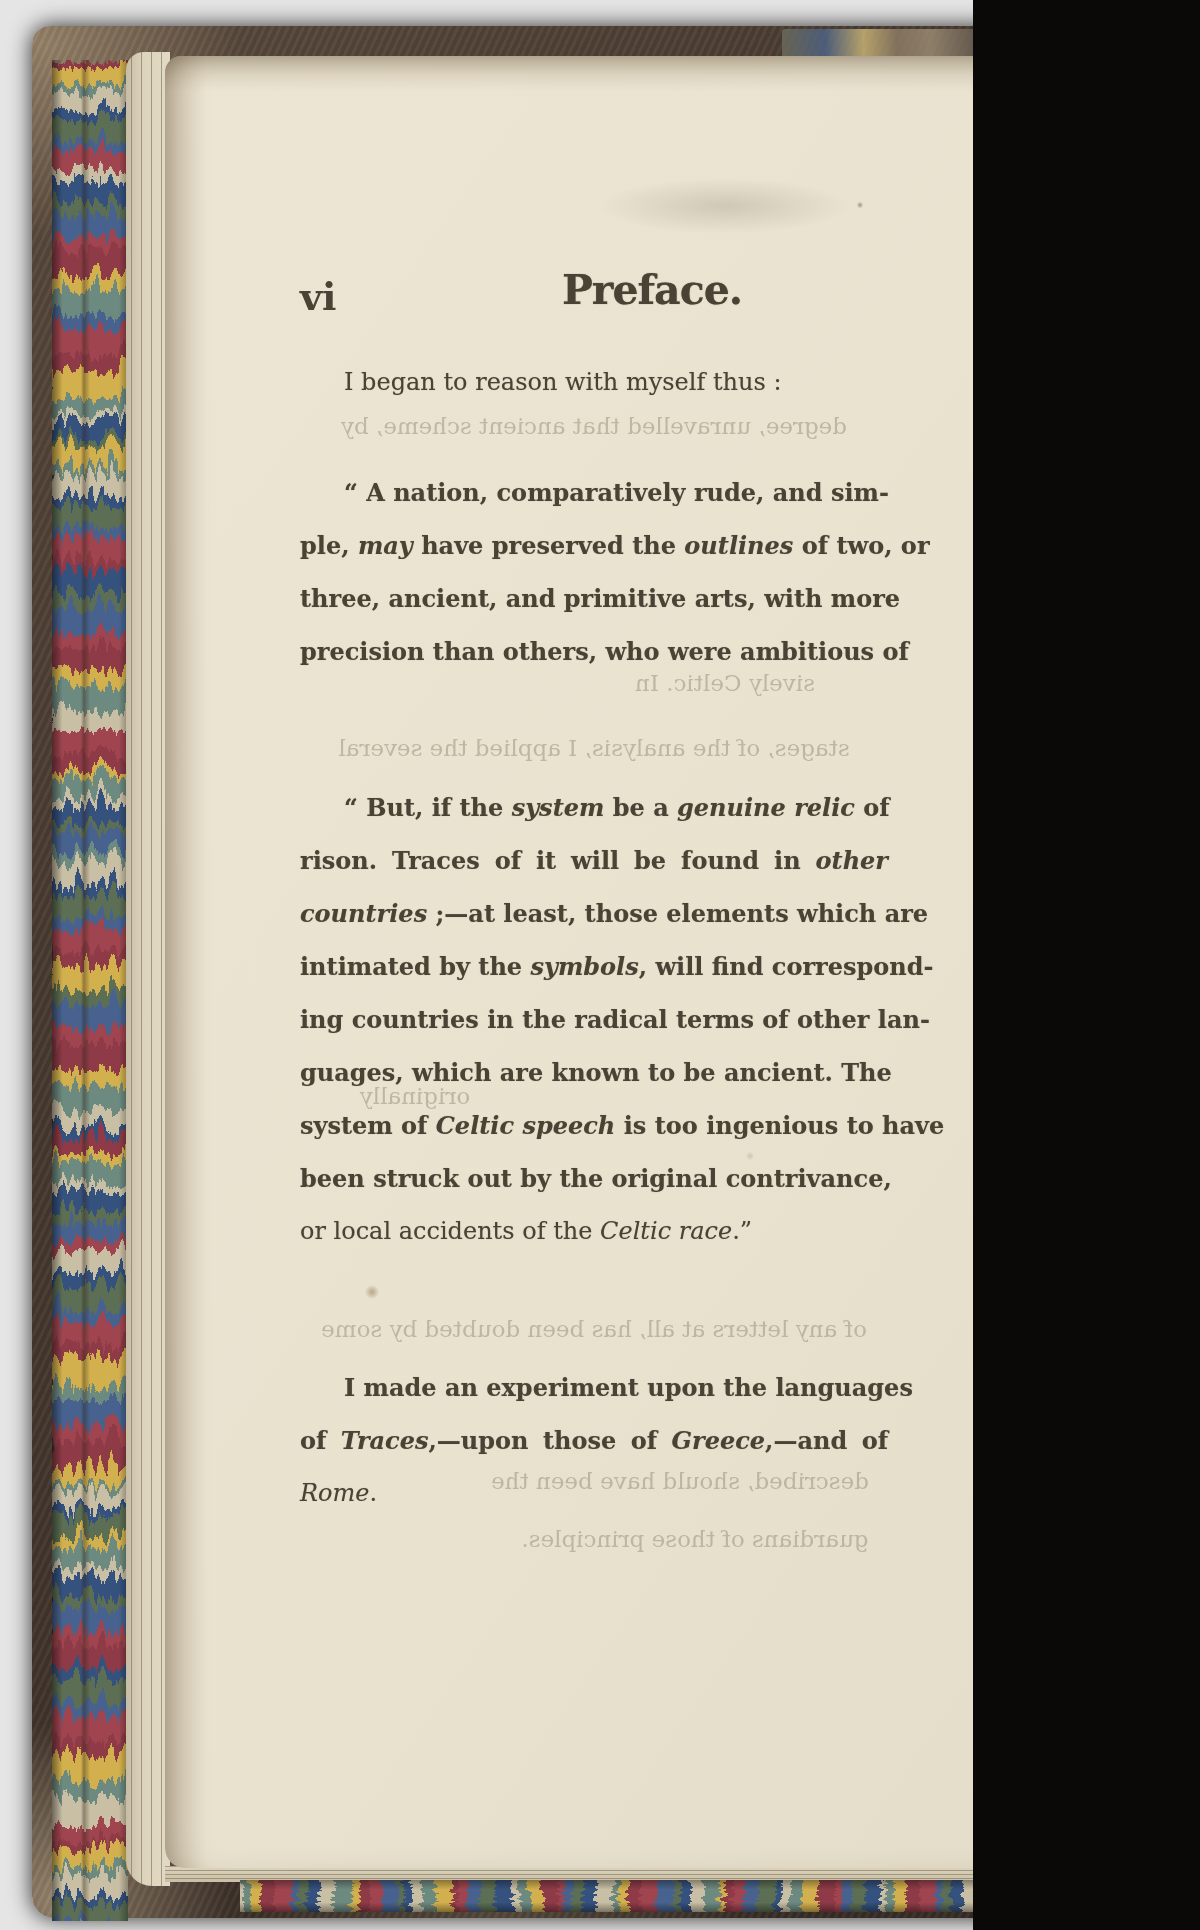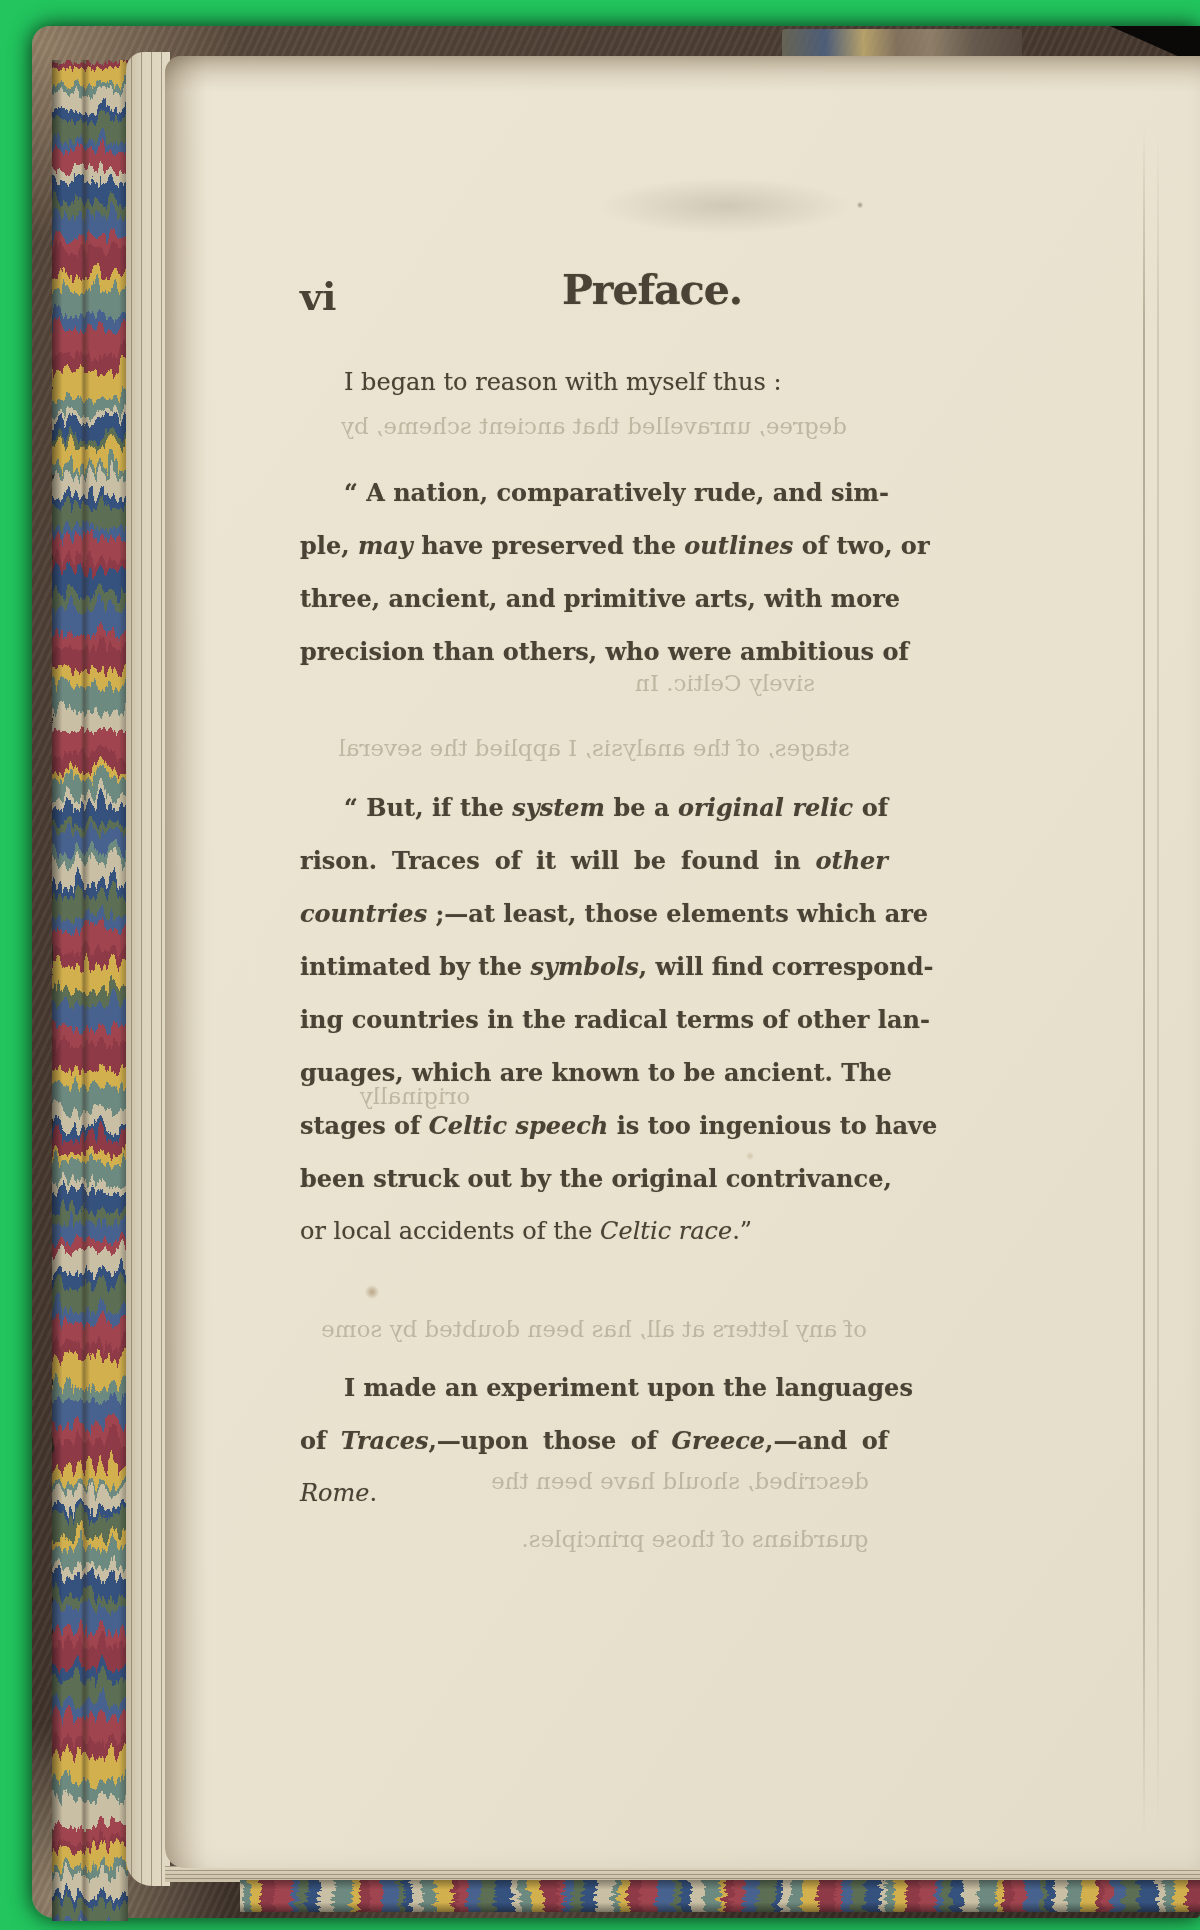--- a/index.html
+++ b/index.html
@@ -1,16 +1,16 @@
 <!DOCTYPE html>
 <html style="--background: #0b0907; --page: #e9e2cf; --ink: #4a4335; --leather: #48392f; --stack: #ddd4bd; --ghost: #80765c;"><head>
 <meta charset="utf-8">
 <style>
   html,body{margin:0;padding:0;background:#0b0907;}
-  .scene{position:relative;width:1200px;height:1930px;background:#22c55e;overflow:hidden;
+  .scene{position:relative;width:973px;height:1930px;background:#e5e5e5;overflow:hidden;
          font-family:"DejaVu Serif","Liberation Serif",serif;}
   
   .book{position:absolute;left:32px;top:26px;width:1168px;height:1892px;}
   .leather{position:absolute;inset:0;border-radius:18px 4px 4px 22px;
     background:
       radial-gradient(circle at 1% 1%, rgba(196,174,140,.55), rgba(196,174,140,0) 9%),
       radial-gradient(circle at 2% 99%, rgba(205,184,150,.6), rgba(205,184,150,0) 8%),
       radial-gradient(circle at 40% 100%, rgba(160,140,110,.25), rgba(160,140,110,0) 12%),
       linear-gradient(135deg,#5a4a3d 0%,#483a30 30%,#3e322a 60%,#342a23 100%);
     box-shadow:0 0 22px rgba(0,0,0,.8);}
@@ -321,27 +321,27 @@
           <div class="para">
             <div class="line ind"><span>I began to reason with myself thus :</span></div>
           </div>
           <div class="para">
             <div class="line j ind"><span>“ A nation, comparatively rude, and sim-</span></div>
             <div class="line j"><span>ple, </span><span class="it">may</span><span> have preserved the </span><span class="it">outlines</span><span> of two, or</span></div>
             <div class="line j"><span>three, ancient, and primitive arts, with more</span></div>
             <div class="line j"><span>precision than others, who were ambitious of</span></div>
           </div>
           <div class="para">
-            <div class="line j ind"><span>“ But, if the </span><span class="it">system</span><span> be a </span><span class="it">original relic</span><span> of</span></div>
+            <div class="line j ind"><span>“ But, if the </span><span class="it">system</span><span> be a </span><span class="it">genuine relic</span><span> of</span></div>
             <div class="line j"><span>rison. Traces of it will be found in </span><span class="it">other</span></div>
             <div class="line j"><span class="it">countries</span><span> ;—at least, those elements which are</span></div>
             <div class="line j"><span>intimated by the </span><span class="it">symbols</span><span>, will find correspond-</span></div>
             <div class="line j"><span>ing countries in the radical terms of other lan-</span></div>
             <div class="line j"><span>guages, which are known to be ancient. The</span></div>
-            <div class="line j"><span>stages of </span><span class="it">Celtic speech</span><span> is too ingenious to have</span></div>
+            <div class="line j"><span>system of </span><span class="it">Celtic speech</span><span> is too ingenious to have</span></div>
             <div class="line j"><span>been struck out by the original contrivance,</span></div>
             <div class="line"><span>or local accidents of the </span><span class="it">Celtic race</span><span>.”</span></div>
           </div>
           <div class="para">
             <div class="line j ind"><span>I made an experiment upon the languages</span></div>
             <div class="line j"><span>of </span><span class="it">Traces</span><span>,—upon those of </span><span class="it">Greece</span><span>,—and of</span></div>
             <div class="line"><span class="it">Rome</span><span>.</span></div>
           </div>
         </div>
       <div id="ghosts">

